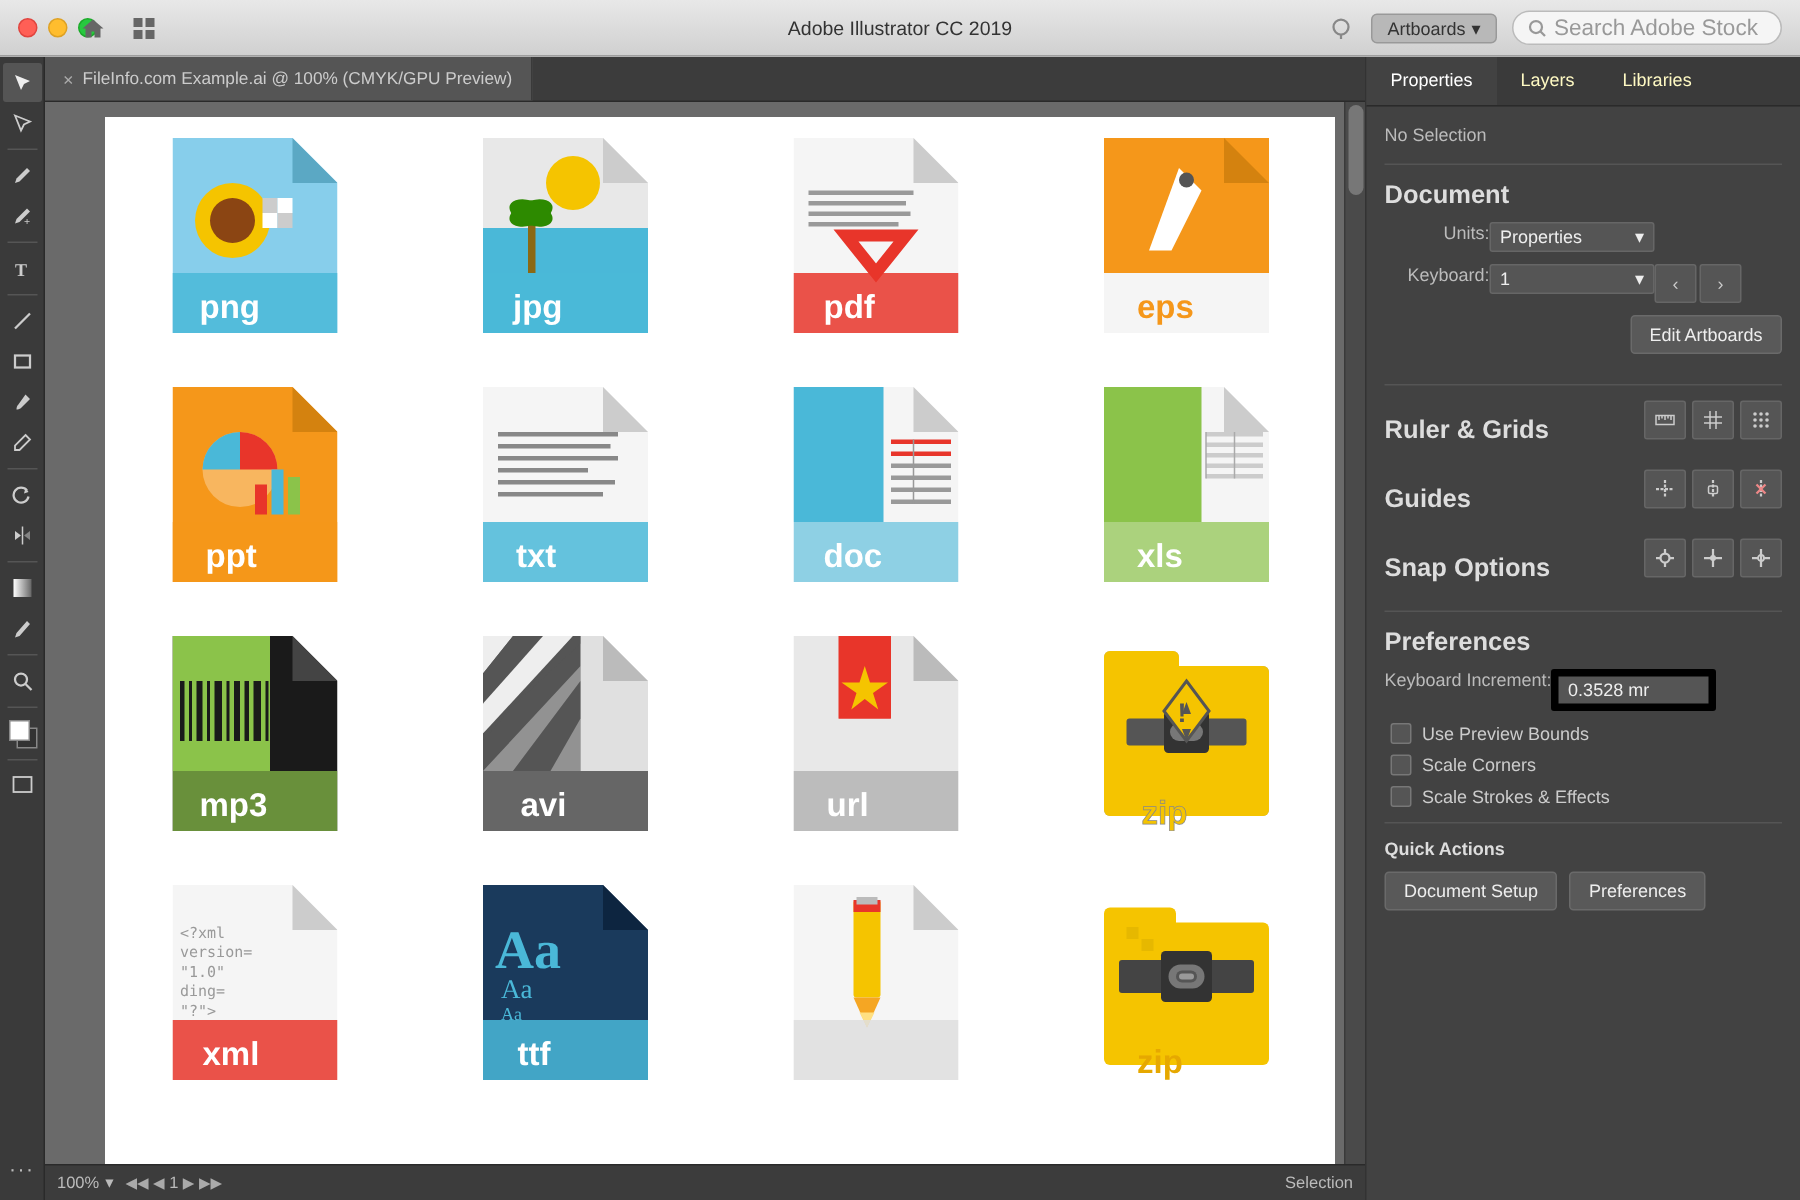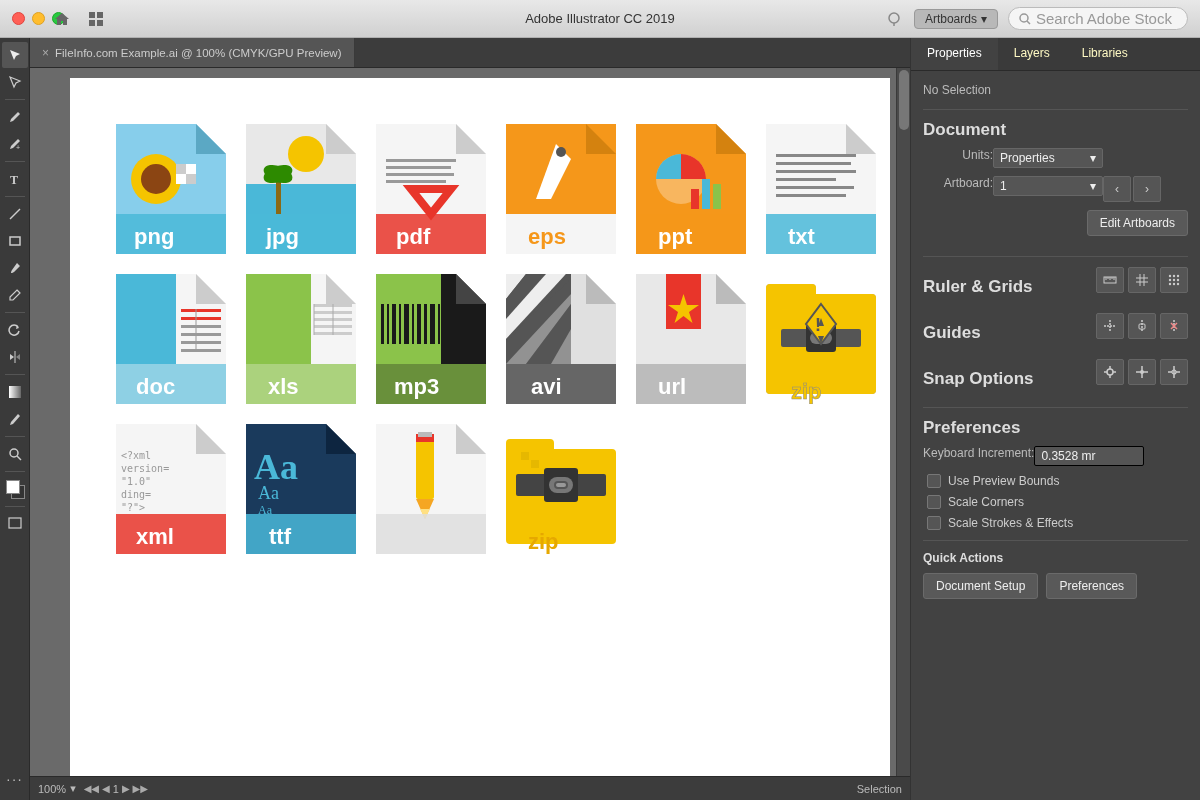--- a/index.html
+++ b/index.html
@@ -166,23 +166,23 @@
       position: absolute;
       left: 40px;
       top: 10px;
       width: 820px;
       height: 740px;
       background: white;
       overflow: hidden;
     }
     #icons-grid {
       display: grid;
-      grid-template-columns: repeat(6, 1fr);
-      gap: 0;
-      padding: 36px;
+      grid-template-columns: repeat(4, 1fr);
+      gap: 16px;
+      padding: 4px;
     }
     .file-icon-cell {
       display: flex;
       align-items: center;
       justify-content: center;
       padding: 10px;
     }
 
     
     #statusbar {
@@ -266,21 +266,21 @@
       font-size: 12px;
       padding: 2px 6px;
       border-radius: 2px;
       display: flex;
       align-items: center;
       gap: 4px;
       min-width: 110px;
     }
     .panel-number-input {
       background: #555;
-      border: 1px solid #000000;
+      border: 5px solid #000000;
       color: #eee;
       font-size: 12px;
       padding: 2px 6px;
       border-radius: 2px;
       min-width: 110px;
     }
     .panel-btn {
       background: #595959;
       border: 1px solid #6a6a6a;
       color: #eee;
@@ -816,21 +816,21 @@
 
       <div class="panel-row">
         <span class="panel-label">Units:</span>
         <div class="panel-select">
           <span>Properties</span>
           <span style="margin-left:auto;">▾</span>
         </div>
       </div>
 
       <div class="panel-row">
-        <span class="panel-label">Artboard:</span>
+        <span class="panel-label">Keyboard:</span>
         <div class="panel-select">
           <span>1</span>
           <span style="margin-left:auto;">▾</span>
         </div>
         <div style="display:flex;gap:2px;">
           <div class="panel-icon-btn">‹</div>
           <div class="panel-icon-btn">›</div>
         </div>
       </div>
 

